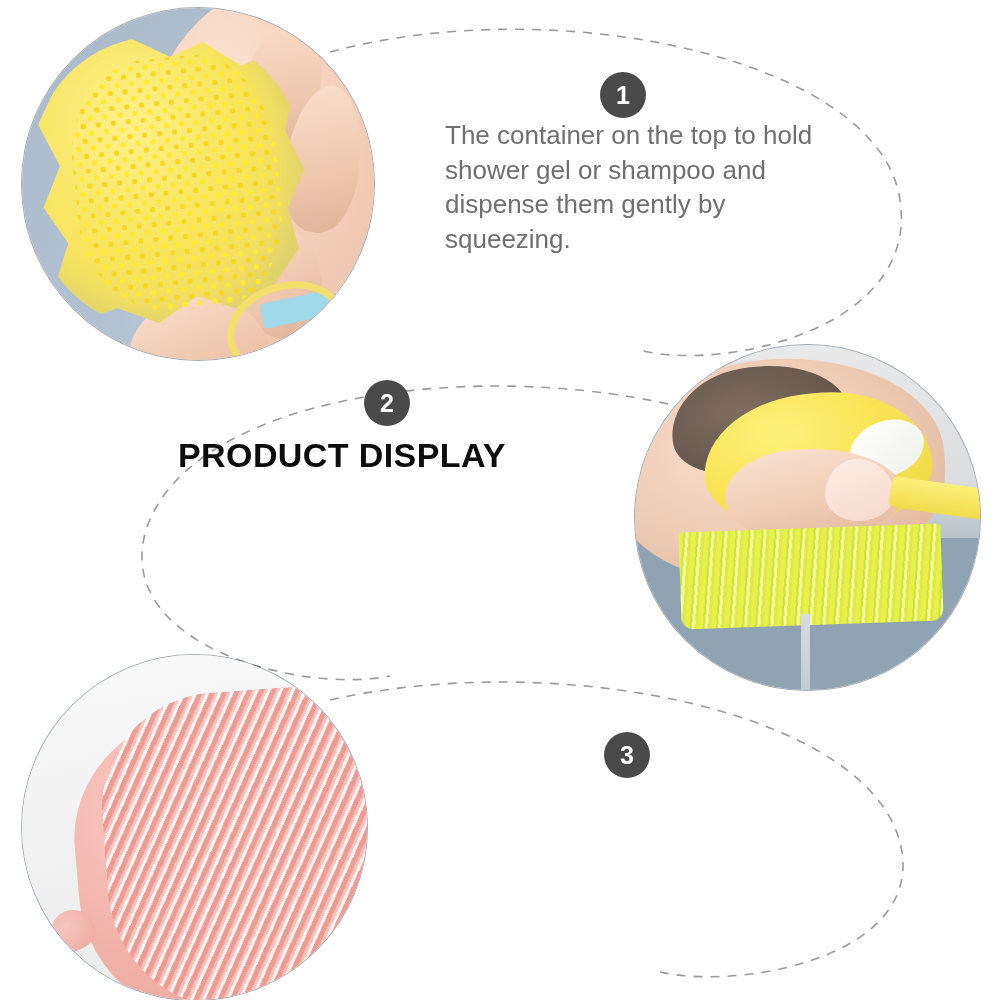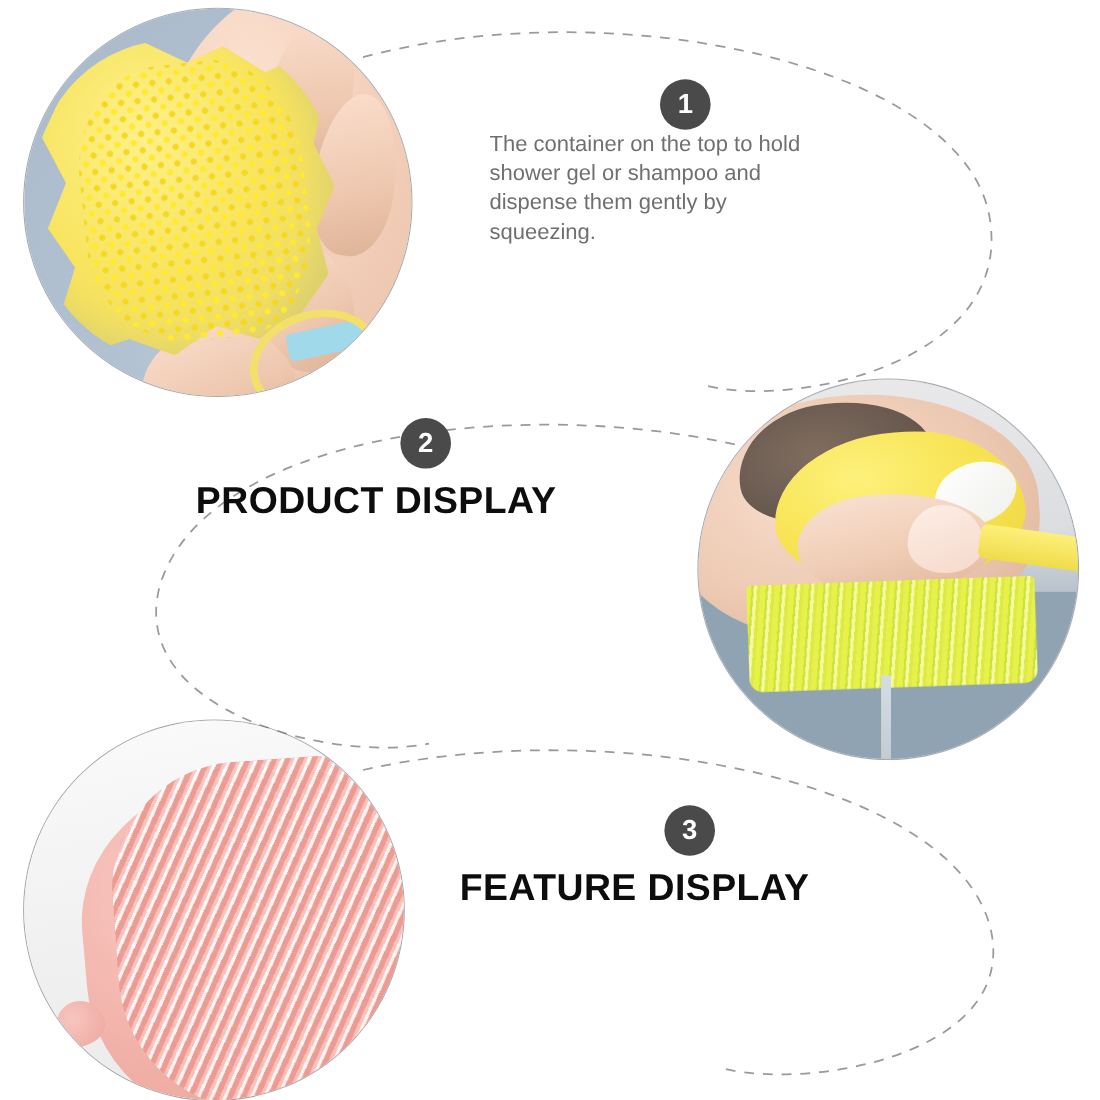--- a/index.html
+++ b/index.html
@@ -247,21 +247,21 @@
   }
   .heading {
     font-size: 34px;
     font-weight: bold;
     color: #0d0d0d;
     letter-spacing: 0.4px;
     white-space: nowrap;
     margin: 10px 0 2px 0;
   }
   .body-text {
-    font-size: 20px;
+    font-size: 26px;
     color: #6f6f6f;
     line-height: 1.33;
     white-space: pre-line;
   }
 
   .block-1 { left: 445px; top: 72px; }
   .block-1 .badge { margin-left: 155px; }
   .block-2 { left: 178px; top: 380px; }
   .block-2 .badge { margin-left: 186px; }
   .block-3 { left: 418px; top: 732px; }
@@ -320,16 +320,15 @@
 squeezing.</div>
   </div>
 
   <div class="block block-2">
     <div class="badge">2</div>
     <div class="heading">PRODUCT DISPLAY</div>
   </div>
 
   <div class="block block-3">
     <div class="badge">3</div>
-    <div class="heading">FEATURE DISPLAY</div>
   </div>
 
 </div>
 
 </body></html>

